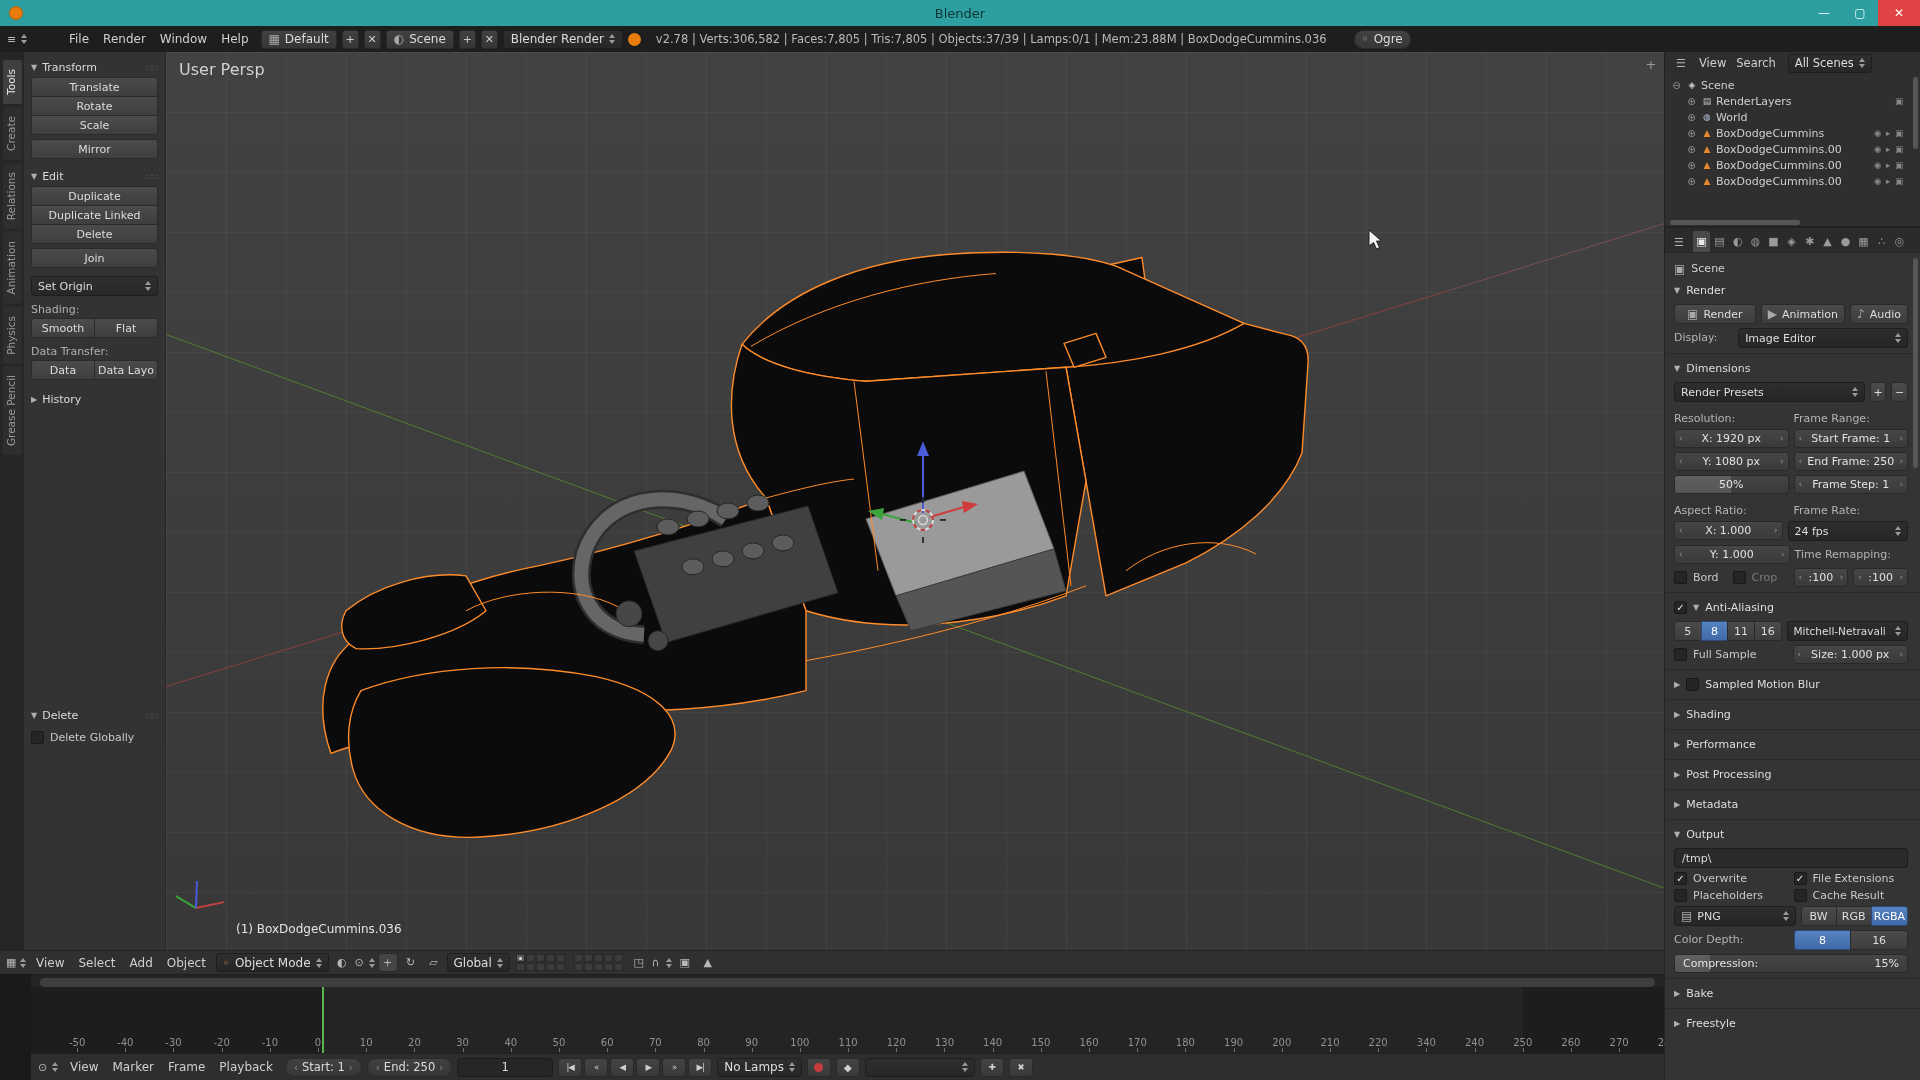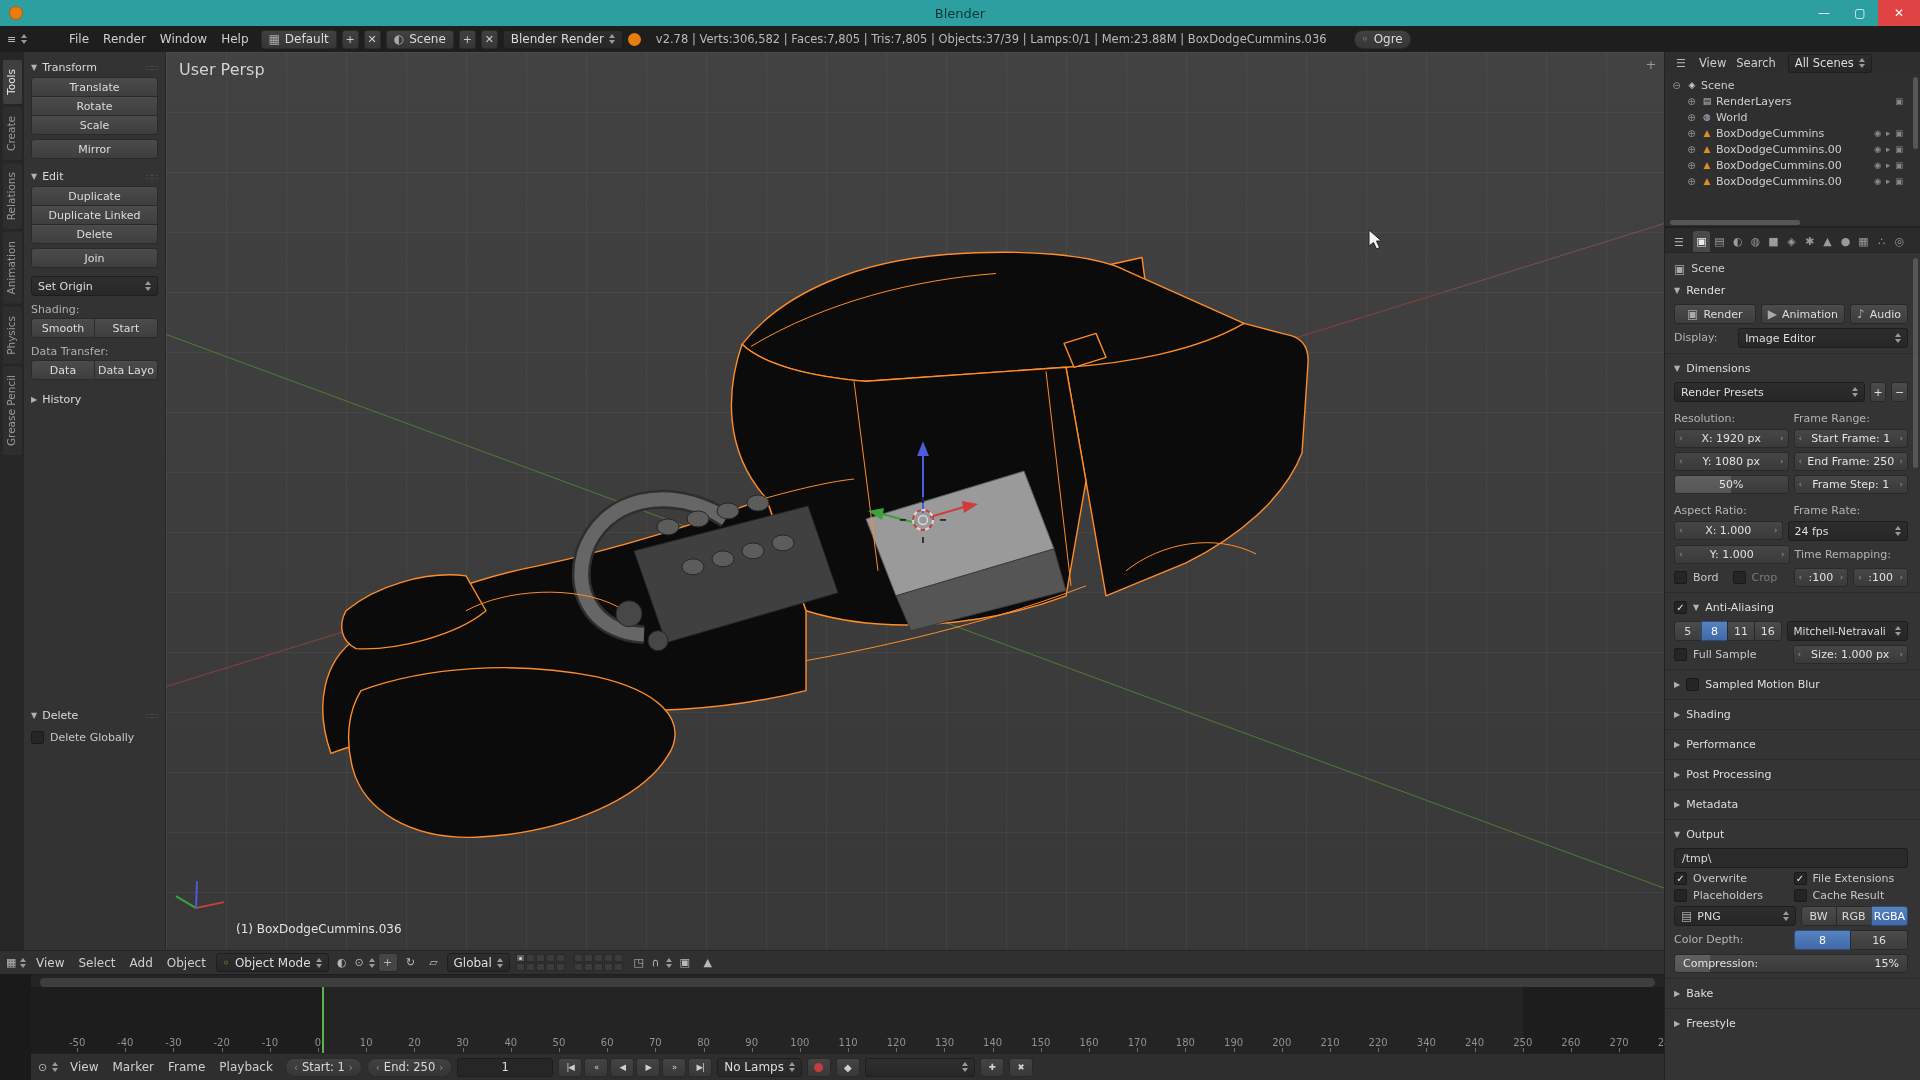--- a/index.html
+++ b/index.html
@@ -255,21 +255,21 @@
             <span>Set Origin</span>
             <span class="dd-arrows">
                 <i class="up"></i>
                 <i class="down"></i>
               </span>
           </div>
 
           <div class="shelf-label">Shading:</div>
           <div class="tool-row">
             <div class="tool-btn">Smooth</div>
-            <div class="tool-btn">Start</div>
+            <div class="tool-btn">Flat</div>
           </div>
           <div class="shelf-label">Data Transfer:</div>
           <div class="tool-row">
             <div class="tool-btn">Data</div>
             <div class="tool-btn">Data Layo</div>
           </div>
 
           <div class="panel-header" style="margin-top:10px;">
             <span class="tri">▶</span>
             <span>History</span>

